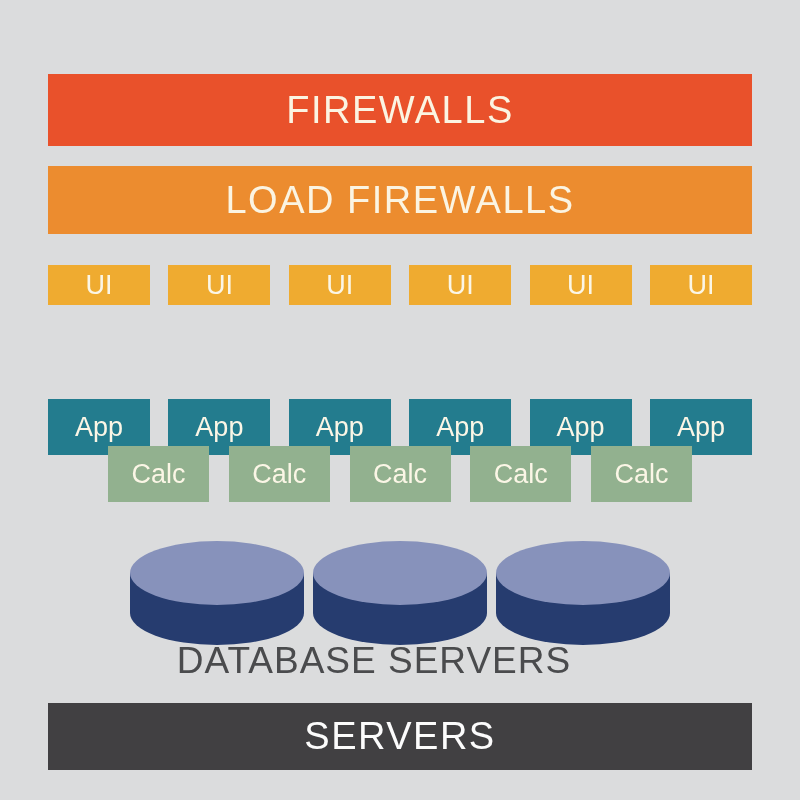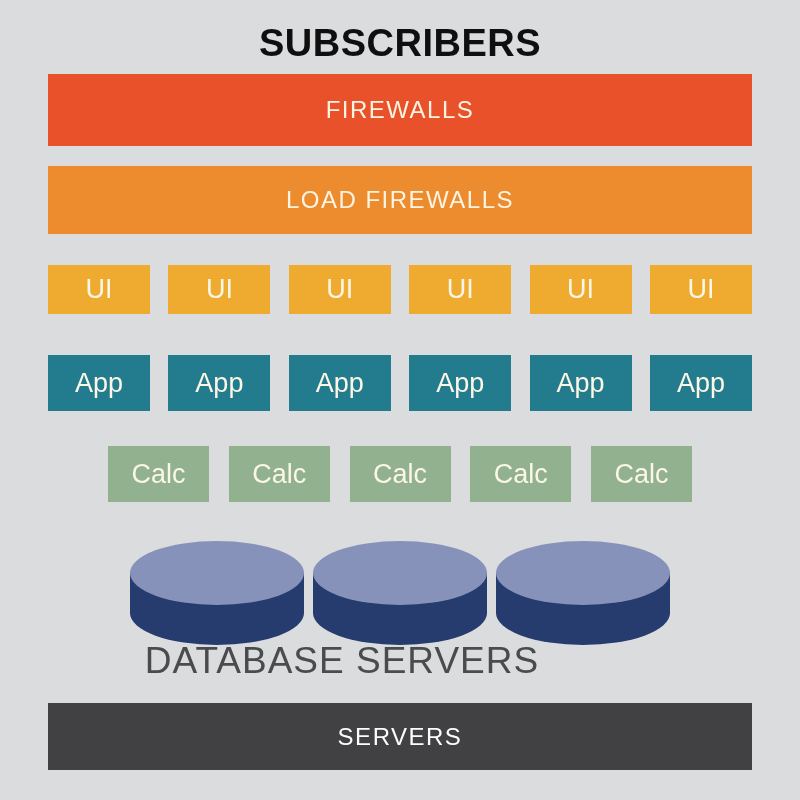--- a/index.html
+++ b/index.html
@@ -29,21 +29,21 @@
     letter-spacing: 0.5px;
     color: var(--c-title-text, #0F0F10);
   }
   .wide-bar {
     position: absolute;
     left: 48px;
     width: 704px;
     display: flex;
     align-items: center;
     justify-content: center;
-    font-size: 24px;
+    font-size: 38px;
     letter-spacing: 1.5px;
     color: var(--c-bar-text, #FBF4E2);
   }
   .bar-firewalls {
     top: 74px;
     height: 72px;
     background: var(--c-firewalls, #E9512B);
   }
   .bar-balancers {
     top: 166px;
@@ -52,21 +52,21 @@
   }
   .node-row {
     position: absolute;
     display: flex;
     justify-content: space-between;
   }
   .row-ui {
     left: 48px;
     top: 265px;
     width: 704px;
-    height: 49px;
+    height: 40px;
   }
   .row-app {
     left: 48px;
     top: 355px;
     width: 704px;
     height: 56px;
   }
   .row-calc {
     left: 108px;
     top: 446px;
@@ -77,21 +77,21 @@
     width: 102px;
     height: 100%;
     display: flex;
     align-items: center;
     justify-content: center;
     font-size: 27px;
     color: var(--c-node-text, #FBF6E6);
   }
   .row-calc .node-box { width: 101px; }
   .ui-node   { background: var(--c-ui-node, #EFAB30); }
-  .app-node  { background: var(--c-app-node, #237C8E); }
+  .app-node  { background: var(--c-app-node, #237C8E); margin-top: 44px; }
   .calc-node { background: var(--c-calc-node, #92B18F); }
   .cylinder-row {
     position: absolute;
     left: 130px;
     top: 540px;
     width: 540px;
     height: 106px;
     display: flex;
     justify-content: space-between;
   }
@@ -101,34 +101,34 @@
   }
   .database-label {
     position: absolute;
     top: 640px;
     left: 0;
     width: 684px;
     text-align: center;
     font-size: 37px;
     letter-spacing: 1px;
     color: var(--c-database-label-text, #4A4B4D);
+    padding-left: 32px;
   }
   .bar-storage {
     top: 703px;
     height: 67px;
     background: var(--c-storage, #414042);
     color: var(--c-storage-text, #FCFCFC);
   }
 </style>
 </head>
 <body>
 
 <div class="stage">
 
-  <div class="diagram-title">SUBSCRIBERS</div>
 
   <div class="wide-bar bar-firewalls">
     <span>FIREWALLS</span>
   </div>
 
   <div class="wide-bar bar-balancers">
     <span>LOAD FIREWALLS</span>
   </div>
 
   <div class="node-row row-ui">

